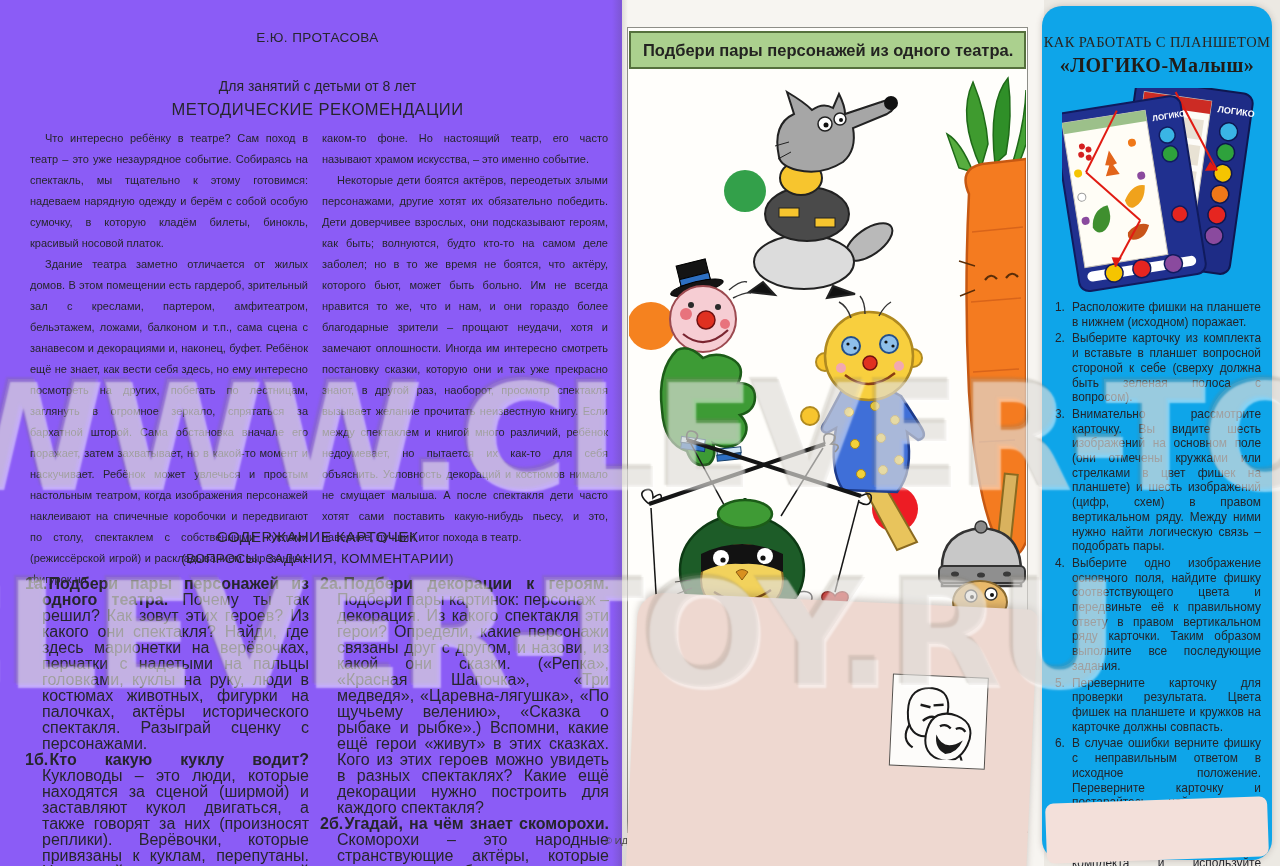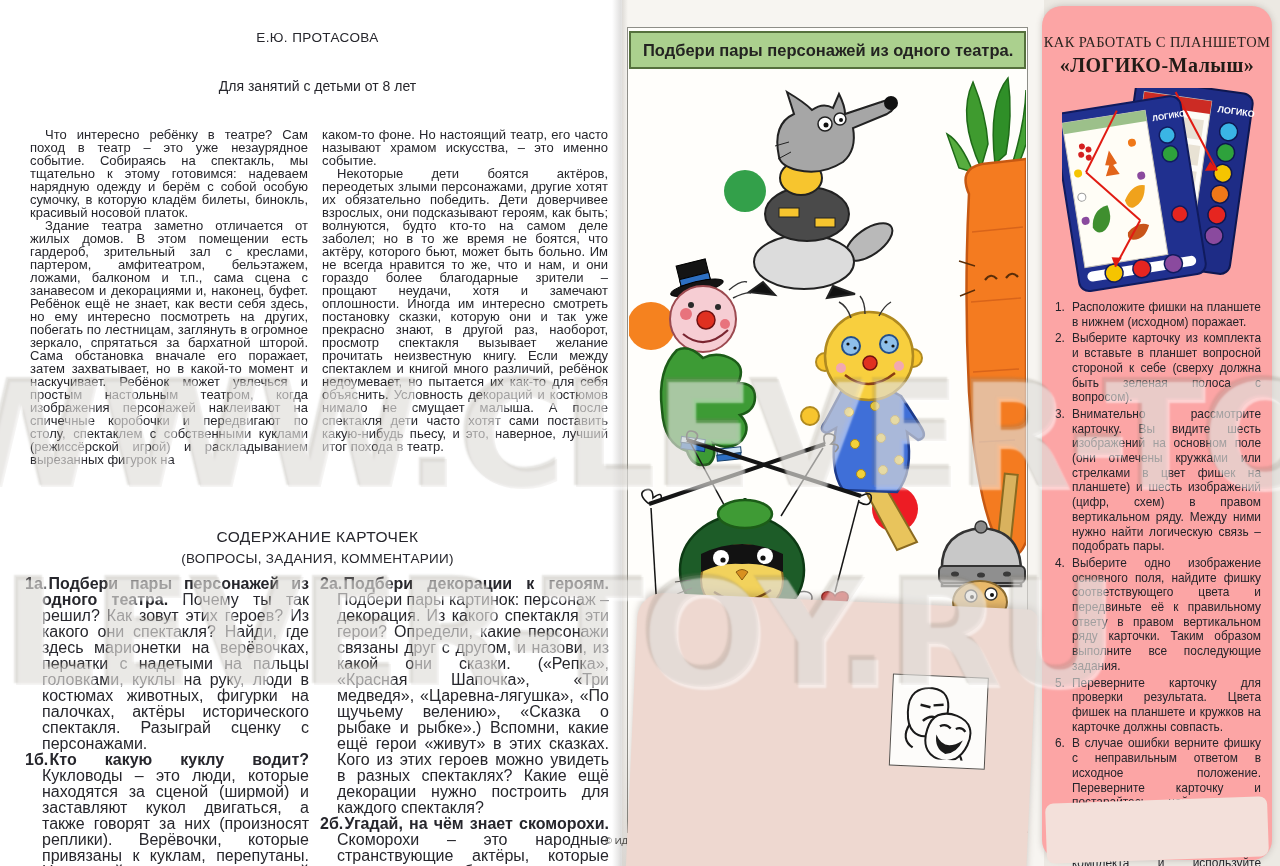--- a/index.html
+++ b/index.html
@@ -1,29 +1,29 @@
 <!DOCTYPE html>
 <html><head>
 <meta charset="utf-8">
 <style>
   *{margin:0;padding:0;box-sizing:border-box}
   html{background:#fff}
   body{width:1280px;height:866px;position:relative;overflow:hidden;
        background:#ece9e3;font-family:"Liberation Sans",sans-serif;color:#26262c}
 
   
-  .page-left{position:absolute;left:0;top:0;width:622px;height:866px;background:#ffffff;z-index:1}
+  .page-left{position:absolute;left:0;top:0;width:622px;height:866px;background:#8b5cf6;z-index:1}
   .fold{position:absolute;left:612px;top:0;width:16px;height:866px;z-index:3;
         background:linear-gradient(90deg,rgba(0,0,0,0) 0%,rgba(60,55,50,.16) 55%,rgba(255,255,255,0) 100%)}
   .lp-head{position:absolute;left:25px;width:585px;text-align:center}
   .author{top:30px;font-size:13.5px;letter-spacing:.4px}
   .title{top:50px;font-size:21px;font-weight:bold}
   .subtitle{top:78px;font-size:14px}
   .h-method{top:100px;font-size:16.5px;letter-spacing:.5px}
-  .col{position:absolute;font-size:13px;line-height:13px}
+  .col{position:absolute;font-size:11px;line-height:21px}
   .col p{text-align:justify}
   .ind{text-indent:15px}
   .col1{left:30px;top:128px;width:278px}
   .col2{left:322px;top:128px;width:286px}
   .h-cards1{top:528px;font-size:15.5px;letter-spacing:.4px}
   .h-cards2{top:551px;font-size:13.5px;letter-spacing:.3px}
   .icol{position:absolute;font-size:16px;line-height:16px}
   .icol .item{text-align:justify;text-indent:-17px;padding-left:17px}
   .icol1{left:25px;top:576px;width:284px}
   .icol2{left:320px;top:576px;width:289px}
@@ -42,21 +42,21 @@
   .backcard{position:absolute;left:638px;top:610px;width:400px;height:290px;z-index:5;
             background:#eed8d0;border-radius:26px 10px 0 0;
             transform:rotate(2.6deg);transform-origin:top right;
             box-shadow:0 -3px 7px rgba(70,50,45,.25)}
   .masksbox{position:absolute;left:258px;top:70px;width:96px;height:92px;
             background:#fdfcfa;border:1px solid #55504c;
             display:flex;align-items:center;justify-content:center}
 
   
   .rpanel{position:absolute;left:1042px;top:6px;width:230px;height:854px;z-index:2;
-          background:#fca5a5;border-radius:20px;box-shadow:0 0 6px rgba(80,60,55,.25)}
+          background:#0ea5e9;border-radius:20px;box-shadow:0 0 6px rgba(80,60,55,.25)}
   .rp-title1{position:absolute;left:0;top:28px;width:230px;text-align:center;
              font-family:"Liberation Serif",serif;font-size:14.5px;letter-spacing:.4px;color:#2a241f}
   .rp-title2{position:absolute;left:0;top:48px;width:230px;text-align:center;
              font-family:"Liberation Serif",serif;font-size:20px;font-weight:bold;
              letter-spacing:.5px;color:#211b16}
   .tablets{position:absolute;left:20px;top:82px;width:196px;height:206px}
   .steps{position:absolute;left:13px;top:294px;width:206px;list-style:none;
          font-size:11.9px;line-height:14.7px;color:#24242a}
   .steps li{display:flex;margin-bottom:2px}
   .steps .n{width:17px;flex:none}
@@ -71,20 +71,21 @@
       text-shadow:2px 3px 2px rgba(255,255,255,.5),-2px -2px 2px rgba(125,118,106,.2)}
   .wm1{left:-60px;top:350px}
   .wm2{left:-620px;top:548px}
 </style>
 </head>
 <body>
 
 <div class="page-left">
   <div class="lp-head author" style="position:absolute">Е.Ю. ПРОТАСОВА</div>
   <div class="lp-head subtitle" style="position:absolute">Для занятий с детьми от 8 лет</div>
+  <div class="lp-head h-method" style="position:absolute">МЕТОДИЧЕСКИЕ РЕКОМЕНДАЦИИ</div>
 
   <div class="col col1">
     <p class="ind">Что интересно ребёнку в театре? Сам поход в театр – это уже незаурядное событие. Собираясь на спектакль, мы тщательно к этому готовимся: надеваем нарядную одежду и берём с собой особую сумочку, в которую кладём билеты, бинокль, красивый носовой платок.</p>
     <p class="ind">Здание театра заметно отличается от жилых домов. В этом помещении есть гардероб, зрительный зал с креслами, партером, амфитеатром, бельэтажем, ложами, балконом и т.п., сама сцена с занавесом и декорациями и, наконец, буфет. Ребёнок ещё не знает, как вести себя здесь, но ему интересно посмотреть на других, побегать по лестницам, заглянуть в огромное зеркало, спрятаться за бархатной шторой. Сама обстановка вначале его поражает, затем захватывает, но в какой-то момент и наскучивает. Ребёнок может увлечься и простым настольным театром, когда изображения персонажей наклеивают на спичечные коробочки и передвигают по столу, спектаклем с собственными куклами (режиссёрской игрой) и раскладыванием вырезанных фигурок на</p>
   </div>
   <div class="col col2">
     <p>каком-то фоне. Но настоящий театр, его часто называют храмом искусства, – это именно событие.</p>
     <p class="ind">Некоторые дети боятся актёров, переодетых злыми персонажами, другие хотят их обязательно победить. Дети доверчивее взрослых, они подсказывают героям, как быть; волнуются, будто кто-то на самом деле заболел; но в то же время не боятся, что актёру, которого бьют, может быть больно. Им не всегда нравится то же, что и нам, и они гораздо более благодарные зрители – прощают неудачи, хотя и замечают оплошности. Иногда им интересно смотреть постановку сказки, которую они и так уже прекрасно знают, в другой раз, наоборот, просмотр спектакля вызывает желание прочитать неизвестную книгу. Если между спектаклем и книгой много различий, ребёнок недоумевает, но пытается их как-то для себя объяснить. Условность декораций и костюмов нимало не смущает малыша. А после спектакля дети часто хотят сами поставить какую-нибудь пьесу, и это, наверное, лучший итог похода в театр.</p>
   </div>
 

